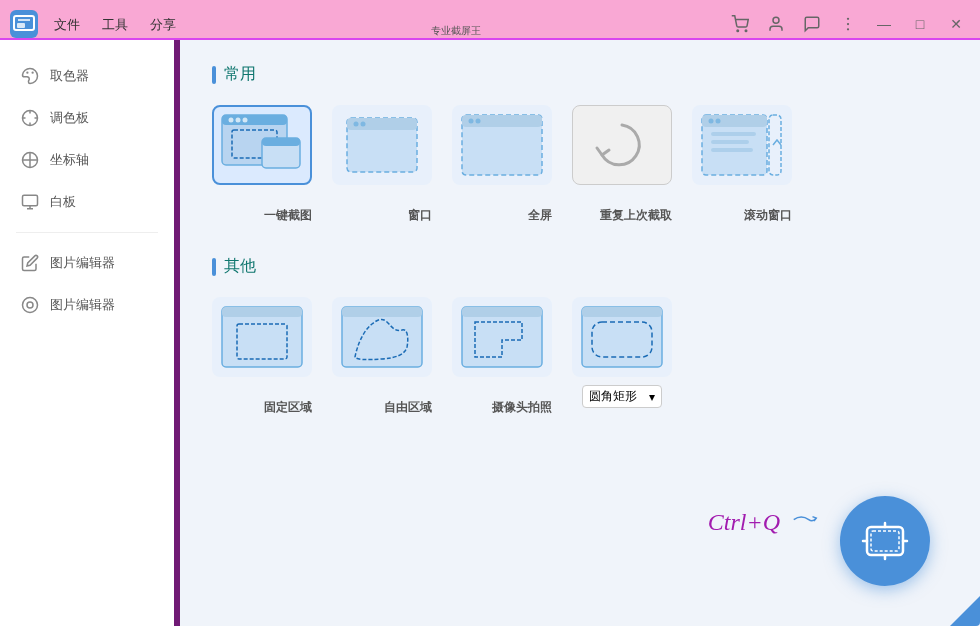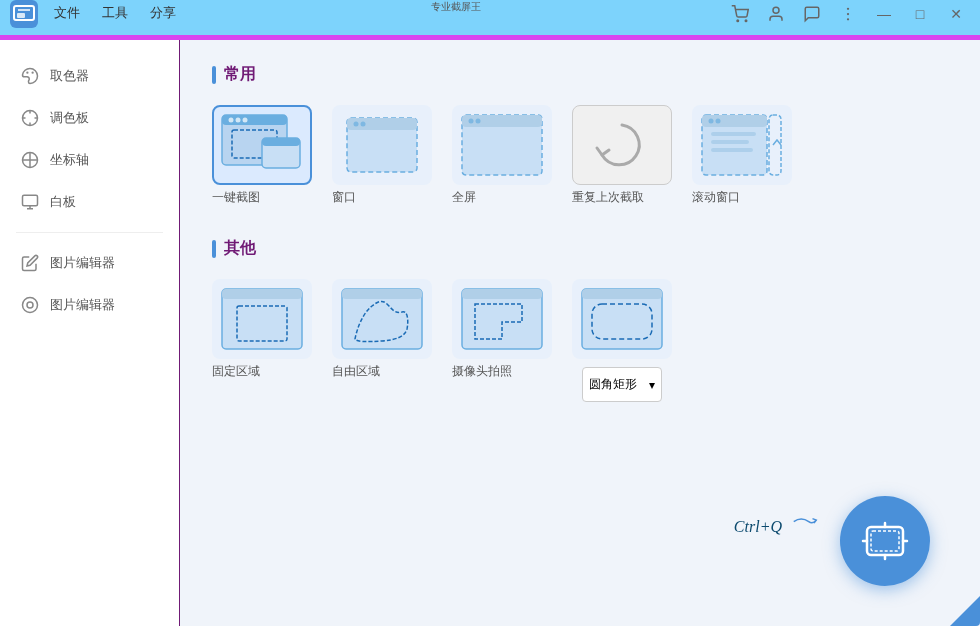--- a/index.html
+++ b/index.html
@@ -9,25 +9,25 @@
       font-family: "Microsoft YaHei", "PingFang SC", sans-serif;
       background: #f0f4fa;
       overflow: hidden;
       display: flex;
       flex-direction: column;
     }
 
     
     .titlebar {
       height: 40px;
-      background: #7dd3fc;
-      display: flex;
-      align-items: flex-start;
+      background: #f9a8d4;
+      display: flex;
+      align-items: flex-end;
       padding: 0 10px;
-      border-bottom: 5px solid #d946ef;
+      border-bottom: 2px solid #d946ef;
       user-select: none;
     }
     .titlebar-logo {
       width: 28px;
       height: 28px;
       margin-right: 6px;
       flex-shrink: 0;
     }
     .titlebar-menus {
       display: flex;
@@ -78,21 +78,21 @@
     .main-layout {
       display: flex;
       flex: 1;
       overflow: hidden;
     }
 
     
     .sidebar {
       width: 180px;
       background: #fff;
-      border-right: 1px solid #701a75;
+      border-right: 6px solid #701a75;
       padding: 16px 0;
       flex-shrink: 0;
       display: flex;
       flex-direction: column;
       gap: 2px;
     }
     .sidebar-item {
       display: flex;
       align-items: center;
       gap: 10px;
@@ -122,45 +122,46 @@
       padding: 24px 32px;
       overflow-y: auto;
       position: relative;
     }
 
     .section-title {
       display: flex;
       align-items: center;
       gap: 8px;
       font-size: 16px;
-      font-weight: bold;
-      color: #701a75;
+      font-weight: normal;
+      color: #0f766e;
       margin-bottom: 20px;
     }
     .section-title::before {
       content: '';
       width: 4px;
       height: 18px;
       background: #4a90d9;
       border-radius: 2px;
     }
 
     .capture-grid {
       display: flex;
       flex-wrap: wrap;
       gap: 20px;
       margin-bottom: 32px;
     }
 
     .capture-item {
       display: flex;
       flex-direction: column;
-      align-items: flex-start;
-      gap: 4px;
-      cursor: pointer;
+      align-items: flex-end;
+      gap: 22px;
+      cursor: pointer;
+      font-weight: bold;
     }
     .capture-icon-box {
       width: 100px;
       height: 80px;
       border-radius: 8px;
       background: #e8f0fb;
       display: flex;
       align-items: center;
       justify-content: center;
       border: 2px solid transparent;
@@ -184,21 +185,21 @@
     }
 
     
     .capture-dropdown {
       display: flex;
       align-items: center;
       gap: 4px;
       background: #fff;
       border: 1px solid #ccc;
       border-radius: 4px;
-      padding: 8px 6px;
+      padding: 2px 6px;
       font-size: 12px;
       cursor: pointer;
       min-width: 80px;
       justify-content: space-between;
     }
 
     
     .fab {
       position: absolute;
       bottom: 40px;
@@ -216,22 +217,22 @@
     .fab svg {
       width: 48px;
       height: 48px;
       color: #fff;
     }
 
     .shortcut-text {
       position: absolute;
       bottom: 90px;
       right: 160px;
-      font-size: 16px;
-      color: #0c4a6e;
+      font-size: 24px;
+      color: #a21caf;
       font-style: italic;
       font-family: "Segoe Script", cursive;
       margin-left: 44px;
     }
 
     
     .capture-item-with-dropdown {
       display: flex;
       flex-direction: column;
       align-items: center;

